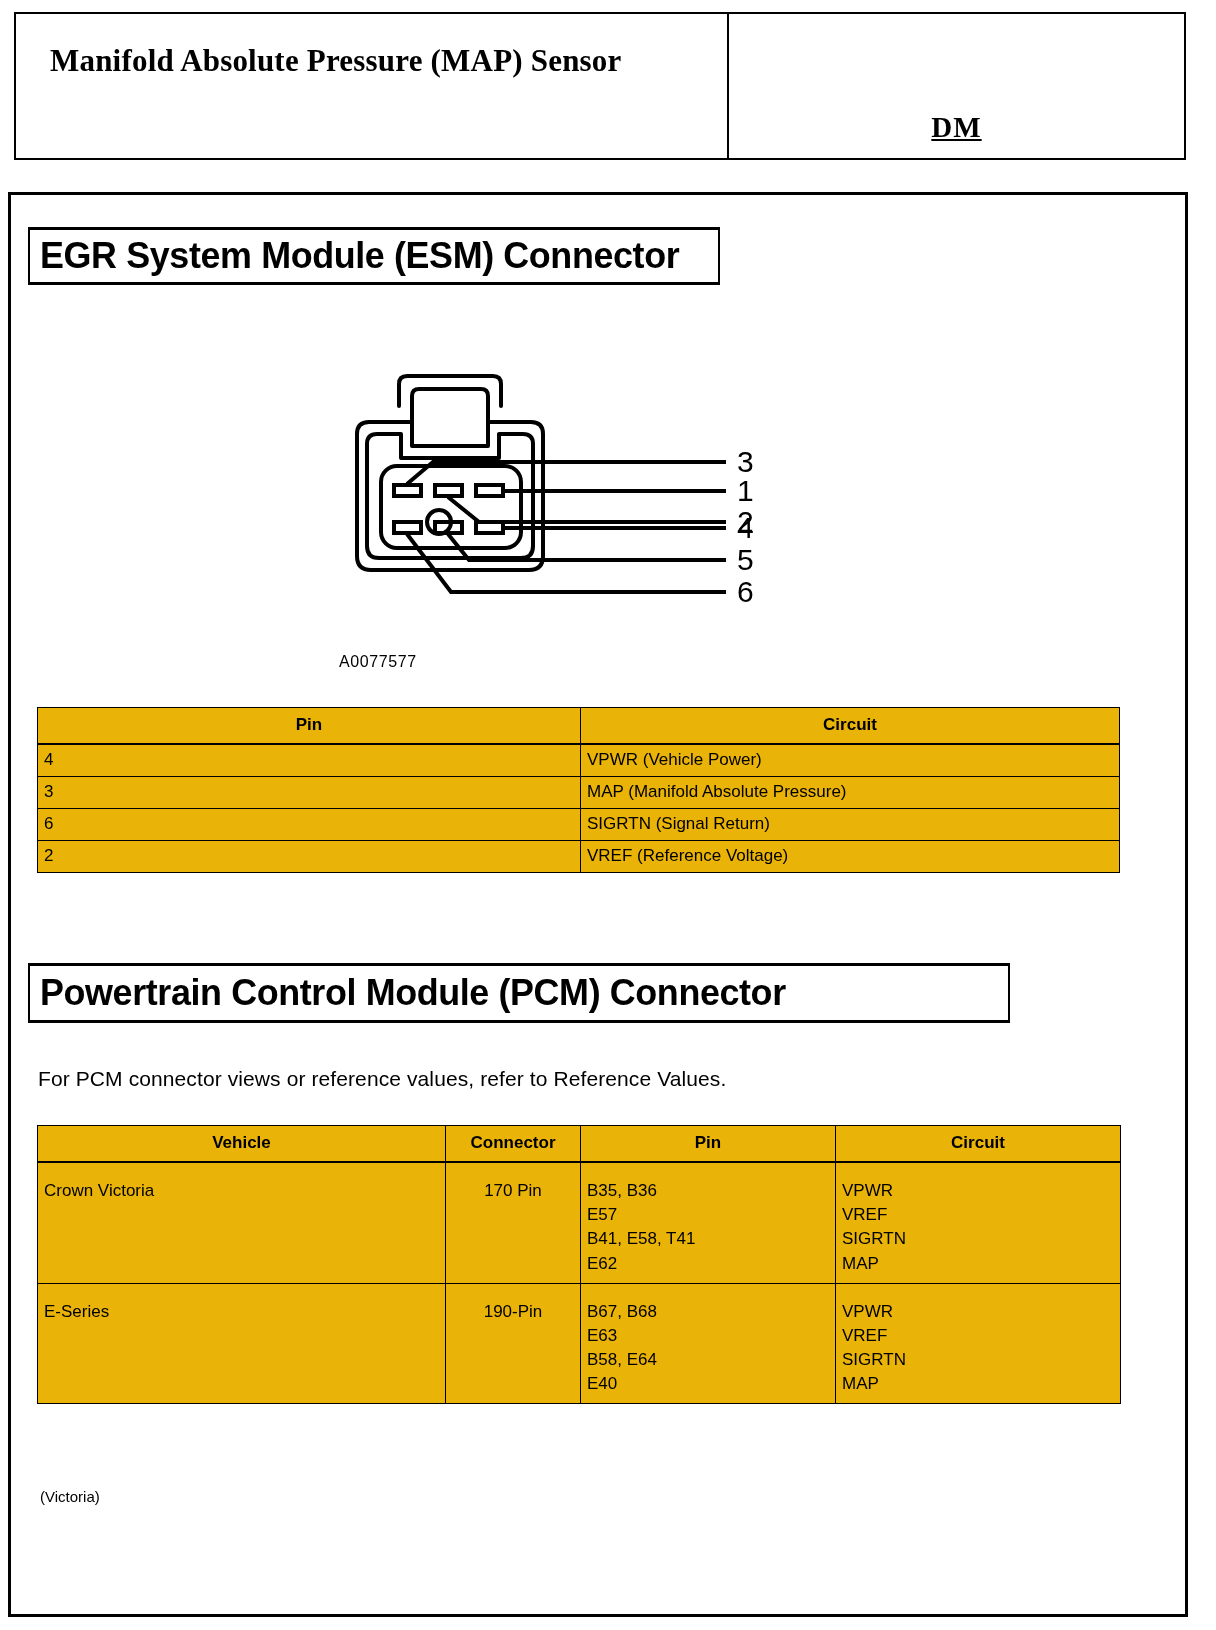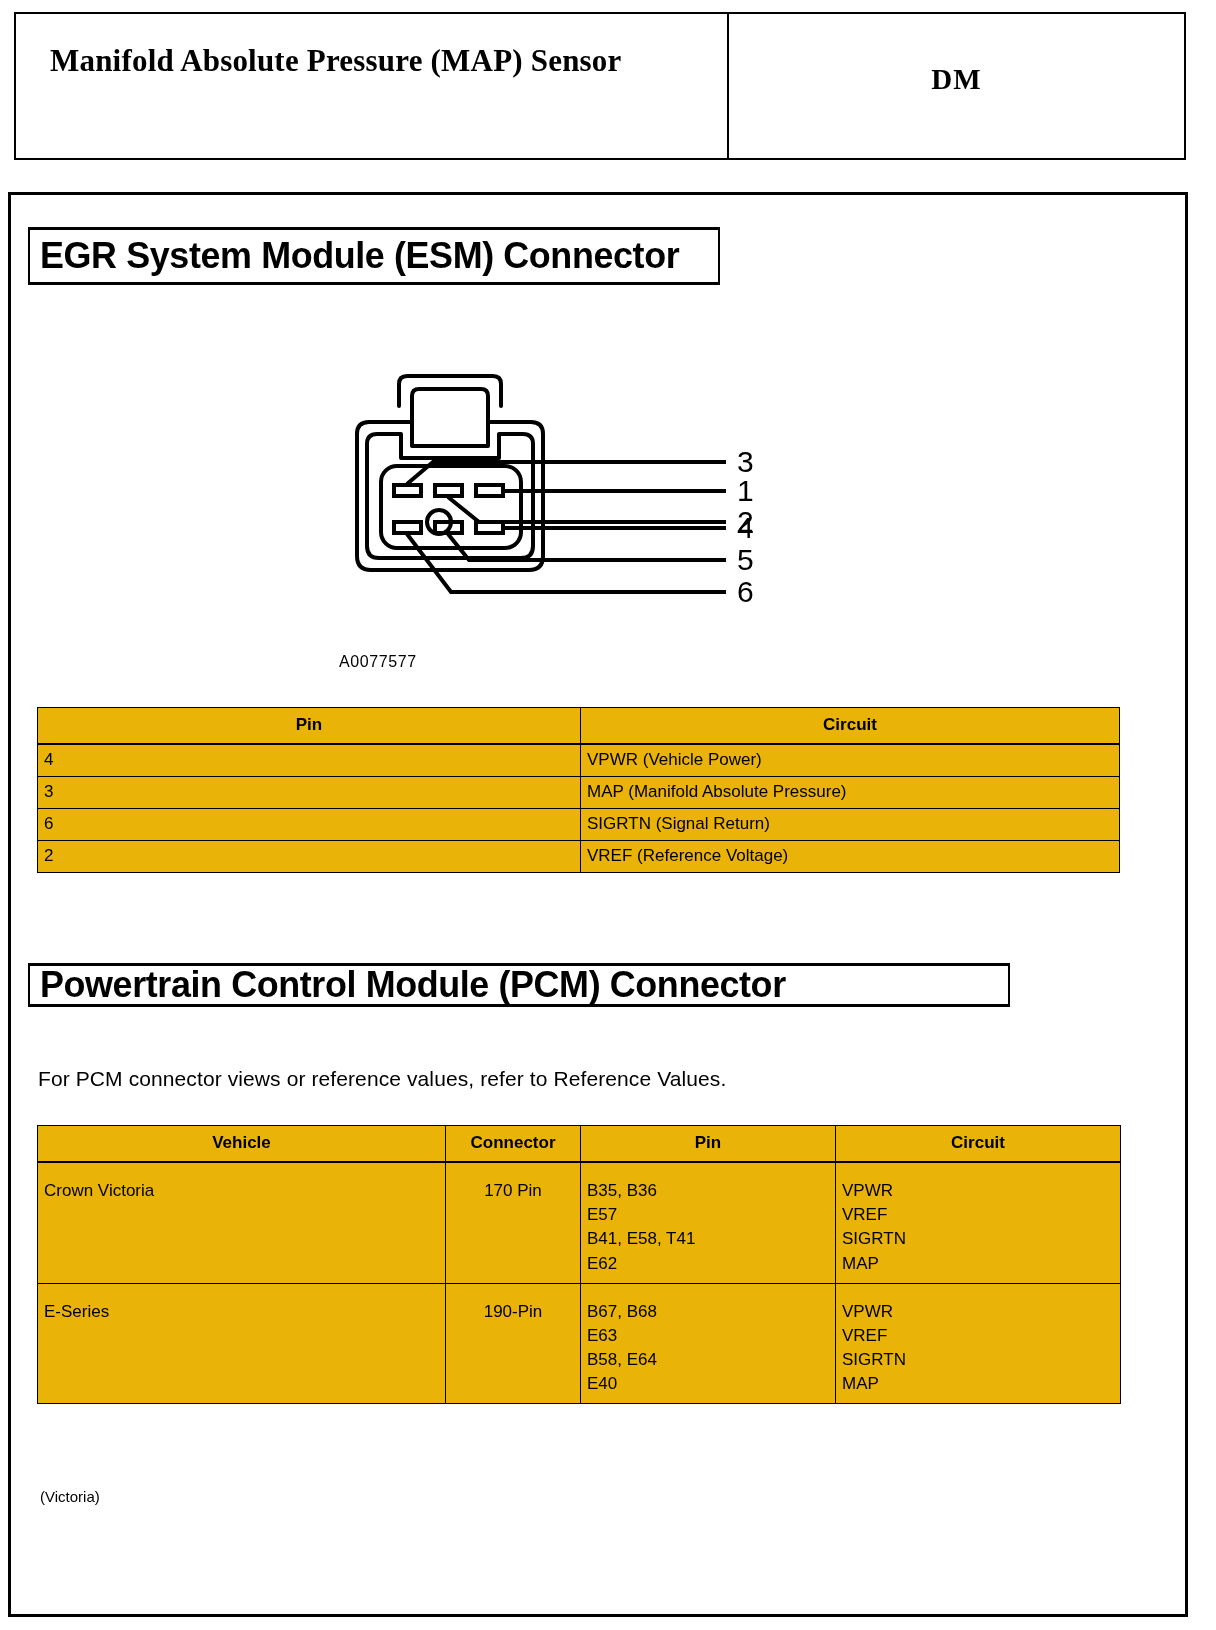--- a/index.html
+++ b/index.html
@@ -39,23 +39,24 @@
     font-family: "Liberation Serif", serif;
     font-weight: bold;
     font-size: 31px;
     line-height: 1.12;
     letter-spacing: 0.2px;
     max-width: 680px;
   }
   .header-code-cell {
     flex: 1;
     display: flex;
-    align-items: center;
+    align-items: flex-end;
     justify-content: center;
     padding-bottom: 14px;
+    text-decoration: underline;
   }
   .header-code {
     font-family: "Liberation Serif", serif;
     font-weight: bold;
     font-size: 29px;
     letter-spacing: 1px;
   }
 
   
   .content-frame {
@@ -94,21 +95,21 @@
   #heading-esm {
     left: 17px;
     top: 32px;
     width: 692px;
     height: 58px;
   }
   #heading-pcm {
     left: 17px;
     top: 768px;
     width: 982px;
-    height: 44px;
+    height: 60px;
   }
 
   
   .diagram-wrap {
     position: absolute;
     left: 300px;
     top: 175px;
     width: 470px;
     height: 290px;
   }

